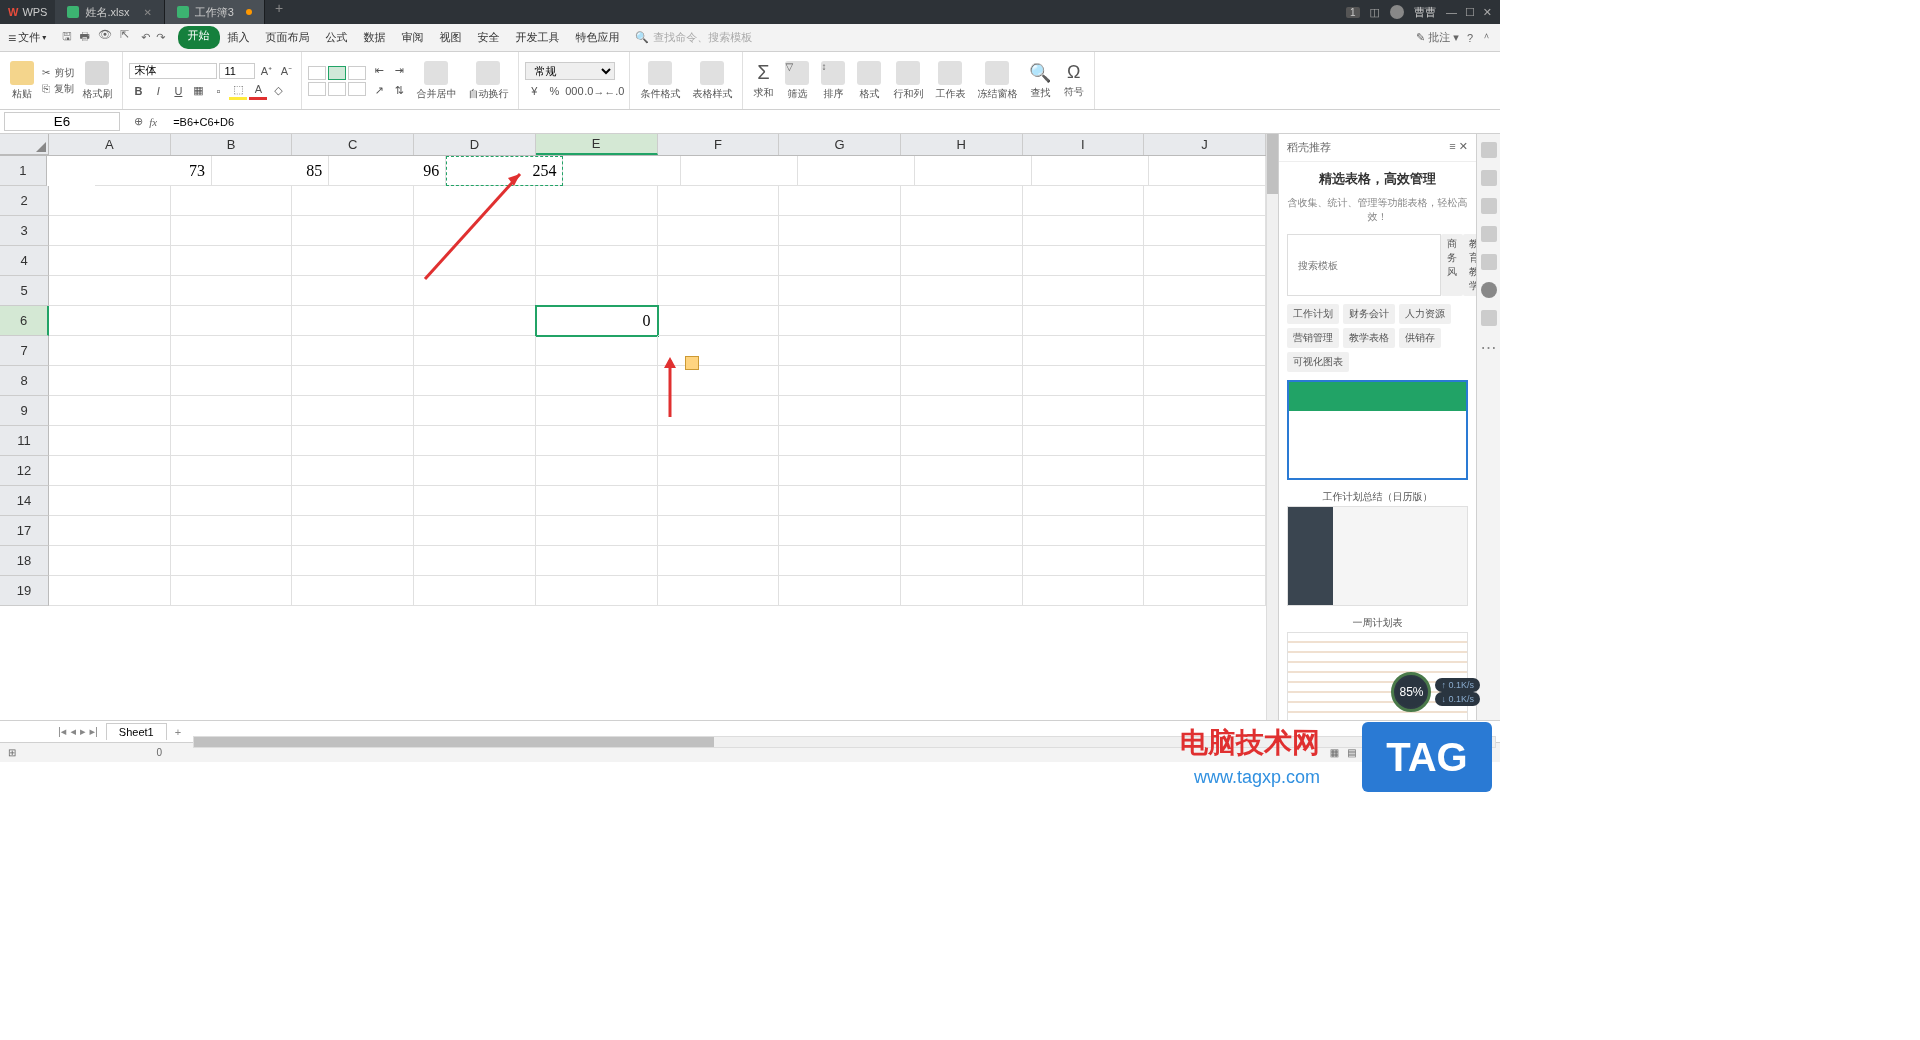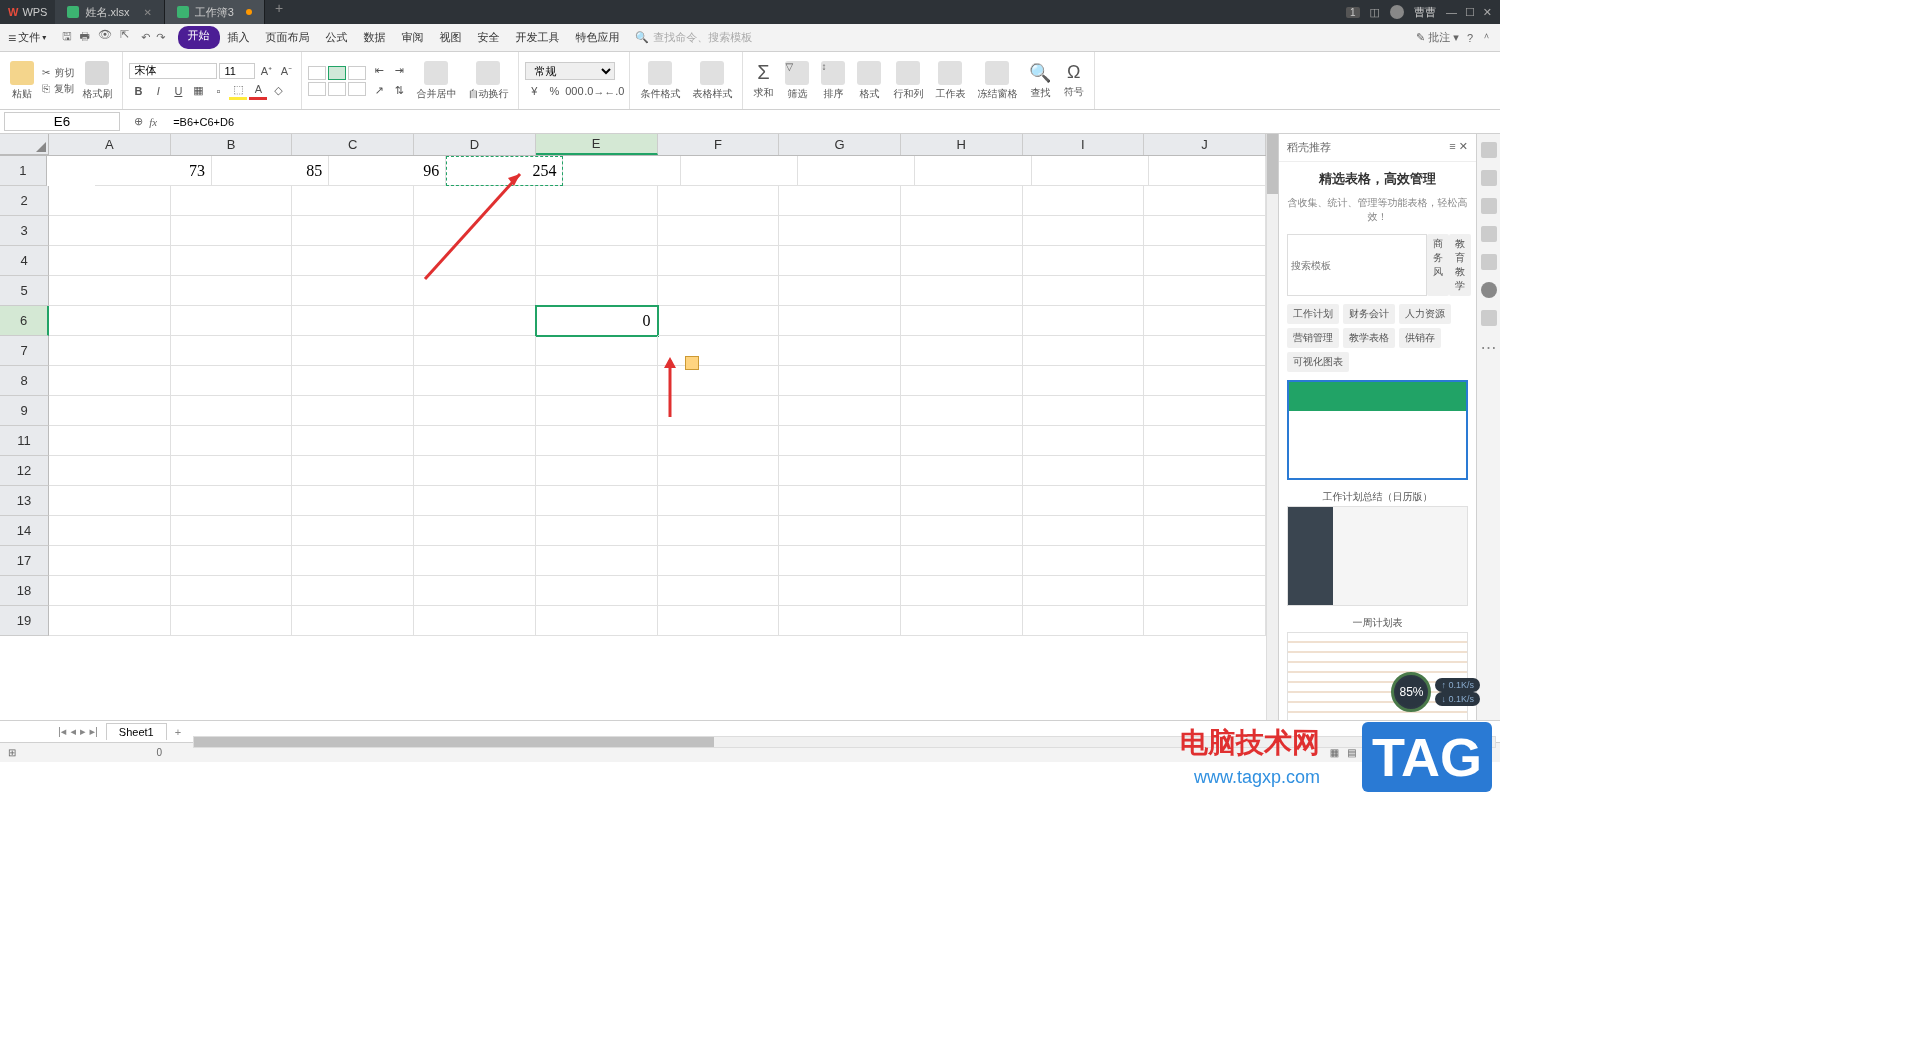--- a/index.html
+++ b/index.html
@@ -22,21 +22,21 @@
 
 
 .menubar { height: 28px; background: #f3f3f3; border-bottom: 1px solid #d0d0d0; display: flex; align-items: center; font-size: 11px; color: #333; }
 .menubar .menu-left { display: flex; align-items: center; gap: 2px; padding: 0 8px; }
 .menubar .hamburger { font-size: 14px; color: #555; }
 .menubar .file-menu { display: flex; align-items: center; gap: 2px; }
 .menubar .qat { display: flex; gap: 8px; padding: 0 8px; color: #666; }
 .menubar .undo-redo { display: flex; gap: 6px; color: #666; padding: 0 4px; }
 .menubar .ribbon-tabs { display: flex; gap: 0; margin-left: 8px; }
 .menubar .ribbon-tab { padding: 4px 8px; cursor: pointer; }
-.menubar .ribbon-tab.active { background: #4c1d95; color: #fff; border-radius: 10px; padding: 2px 10px; }
+.menubar .ribbon-tab.active { background: #15803d; color: #fff; border-radius: 10px; padding: 2px 10px; }
 .menubar .search-box { display: flex; align-items: center; gap: 4px; color: #888; margin-left: 8px; }
 .menubar .right-menu { margin-left: auto; display: flex; gap: 8px; padding-right: 8px; color: #666; align-items: center; }
 
 
 .ribbon { height: 58px; background: #fff; border-bottom: 1px solid #d0d0d0; display: flex; align-items: center; font-size: 10px; color: #555; }
 .ribbon .group { display: flex; align-items: center; padding: 0 6px; border-right: 1px solid #e0e0e0; height: 100%; gap: 4px; }
 .ribbon .big-btn { display: flex; flex-direction: column; align-items: center; gap: 2px; padding: 4px; }
 .ribbon .big-btn .icon-lg { width: 24px; height: 24px; background: #e0e0e0; border-radius: 3px; }
 .ribbon .small-btns { display: flex; flex-direction: column; gap: 2px; }
 .ribbon .small-btn { display: flex; align-items: center; gap: 4px; font-size: 10px; }
@@ -70,21 +70,21 @@
 .cell { border-right: 1px solid #e0e0e0; border-bottom: 1px solid #e0e0e0; padding: 2px 6px; font-size: 16px; display: flex; align-items: center; justify-content: flex-end; font-family: "SimSun", serif; }
 .cell.copied { outline: 1px dashed #21a366; outline-offset: -1px; }
 .cell.selected { outline: 2px solid #21a366; outline-offset: -1px; background: #fff; }
 
 
 .right-panel { width: 198px; border-left: 1px solid #d0d0d0; background: #fff; font-size: 11px; display: flex; flex-direction: column; }
 .right-panel .rp-header { padding: 6px 8px; border-bottom: 1px solid #eee; display: flex; justify-content: space-between; color: #666; }
 .right-panel .rp-title { padding: 8px; text-align: center; font-size: 13px; font-weight: bold; color: #333; }
 .right-panel .rp-sub { padding: 0 8px 6px; font-size: 10px; color: #888; text-align: center; }
 .right-panel .rp-search { margin: 4px 8px; display: flex; }
-.right-panel .rp-search input { flex: 1; border: 1px solid #ddd; padding: 3px; font-size: 10px; }
+.right-panel .rp-search input { flex: 1; border: 1px solid #ddd; padding: 10px; font-size: 10px; }
 .right-panel .rp-tabs { display: flex; flex-wrap: wrap; gap: 4px; padding: 4px 8px; }
 .right-panel .rp-tab { background: #f0f0f0; padding: 3px 6px; font-size: 10px; color: #555; border-radius: 2px; }
 .right-panel .rp-templates { flex: 1; overflow: hidden; padding: 4px 8px; }
 .right-panel .tpl { width: 100%; height: 100px; background: #f5f5f5; margin-bottom: 8px; border: 1px solid #e0e0e0; position: relative; }
 .right-panel .tpl-caption { text-align: center; font-size: 10px; color: #555; padding: 2px; }
 
 
 .icon-strip { width: 24px; background: #f3f3f3; border-left: 1px solid #d0d0d0; display: flex; flex-direction: column; align-items: center; padding-top: 8px; gap: 12px; }
 .icon-strip .sicon { width: 16px; height: 16px; background: #ccc; border-radius: 2px; }
 
@@ -100,21 +100,21 @@
 .statusbar .right-status { margin-left: auto; display: flex; gap: 8px; align-items: center; }
 
 
 .arrow { position: absolute; pointer-events: none; }
 .arrow svg { overflow: visible; }
 .paste-icon { position: absolute; width: 14px; height: 14px; background: #ffd47f; border: 1px solid #cc9933; }
 
 
 .watermark1 { position: absolute; right: 180px; bottom: 50px; font-size: 28px; font-weight: bold; color: #e03030; font-family: "SimHei", sans-serif; }
 .watermark-url { position: absolute; right: 180px; bottom: 24px; font-size: 18px; color: #3090e0; font-family: Arial; }
-.tag-badge { position: absolute; right: 8px; bottom: 20px; width: 130px; height: 70px; background: #2a7ad4; color: #fff; font-size: 54px; font-weight: bold; display: flex; align-items: center; justify-content: center; border-radius: 6px; }
+.tag-badge { position: absolute; right: 8px; bottom: 20px; width: 130px; height: 70px; background: #2a7ad4; color: #fff; font-size: 40px; font-weight: bold; display: flex; align-items: center; justify-content: center; border-radius: 6px; }
 
 
 .perf-badge { position: absolute; right: 20px; bottom: 100px; display: flex; align-items: center; gap: 4px; }
 .perf-circle { width: 40px; height: 40px; border-radius: 50%; background: radial-gradient(circle, #2a3540 60%, #3a4550); border: 3px solid #4a7a4a; display: flex; align-items: center; justify-content: center; color: #fff; font-size: 12px; }
 .perf-stats { background: #2a3540; color: #8ac; font-size: 9px; padding: 2px 6px; border-radius: 8px; }
 
 
 .vscroll { width: 12px; background: #f0f0f0; border-left: 1px solid #ddd; position: relative; }
 .vscroll .thumb { position: absolute; top: 0; width: 100%; height: 60px; background: #c0c0c0; }
 </style>
@@ -492,33 +492,20 @@
           <div class="cell" style="width:124px;"></div>
           <div class="cell" style="width:124px;"></div>
           <div class="cell" style="width:124px;"></div>
           <div class="cell" style="width:124px;"></div>
           <div class="cell" style="width:124px;"></div>
           <div class="cell" style="width:124px;"></div>
           <div class="cell" style="width:124px;"></div>
           <div class="cell" style="width:124px;"></div>
         </div>
         <div class="row">
-          <div class="row-h">13</div>
-          <div class="cell" style="width:124px;"></div>
-          <div class="cell" style="width:124px;"></div>
-          <div class="cell" style="width:124px;"></div>
-          <div class="cell" style="width:124px;"></div>
-          <div class="cell" style="width:124px;"></div>
-          <div class="cell" style="width:124px;"></div>
-          <div class="cell" style="width:124px;"></div>
-          <div class="cell" style="width:124px;"></div>
-          <div class="cell" style="width:124px;"></div>
-          <div class="cell" style="width:124px;"></div>
-        </div>
-        <div class="row">
           <div class="row-h">14</div>
           <div class="cell" style="width:124px;"></div>
           <div class="cell" style="width:124px;"></div>
           <div class="cell" style="width:124px;"></div>
           <div class="cell" style="width:124px;"></div>
           <div class="cell" style="width:124px;"></div>
           <div class="cell" style="width:124px;"></div>
           <div class="cell" style="width:124px;"></div>
           <div class="cell" style="width:124px;"></div>
           <div class="cell" style="width:124px;"></div>

